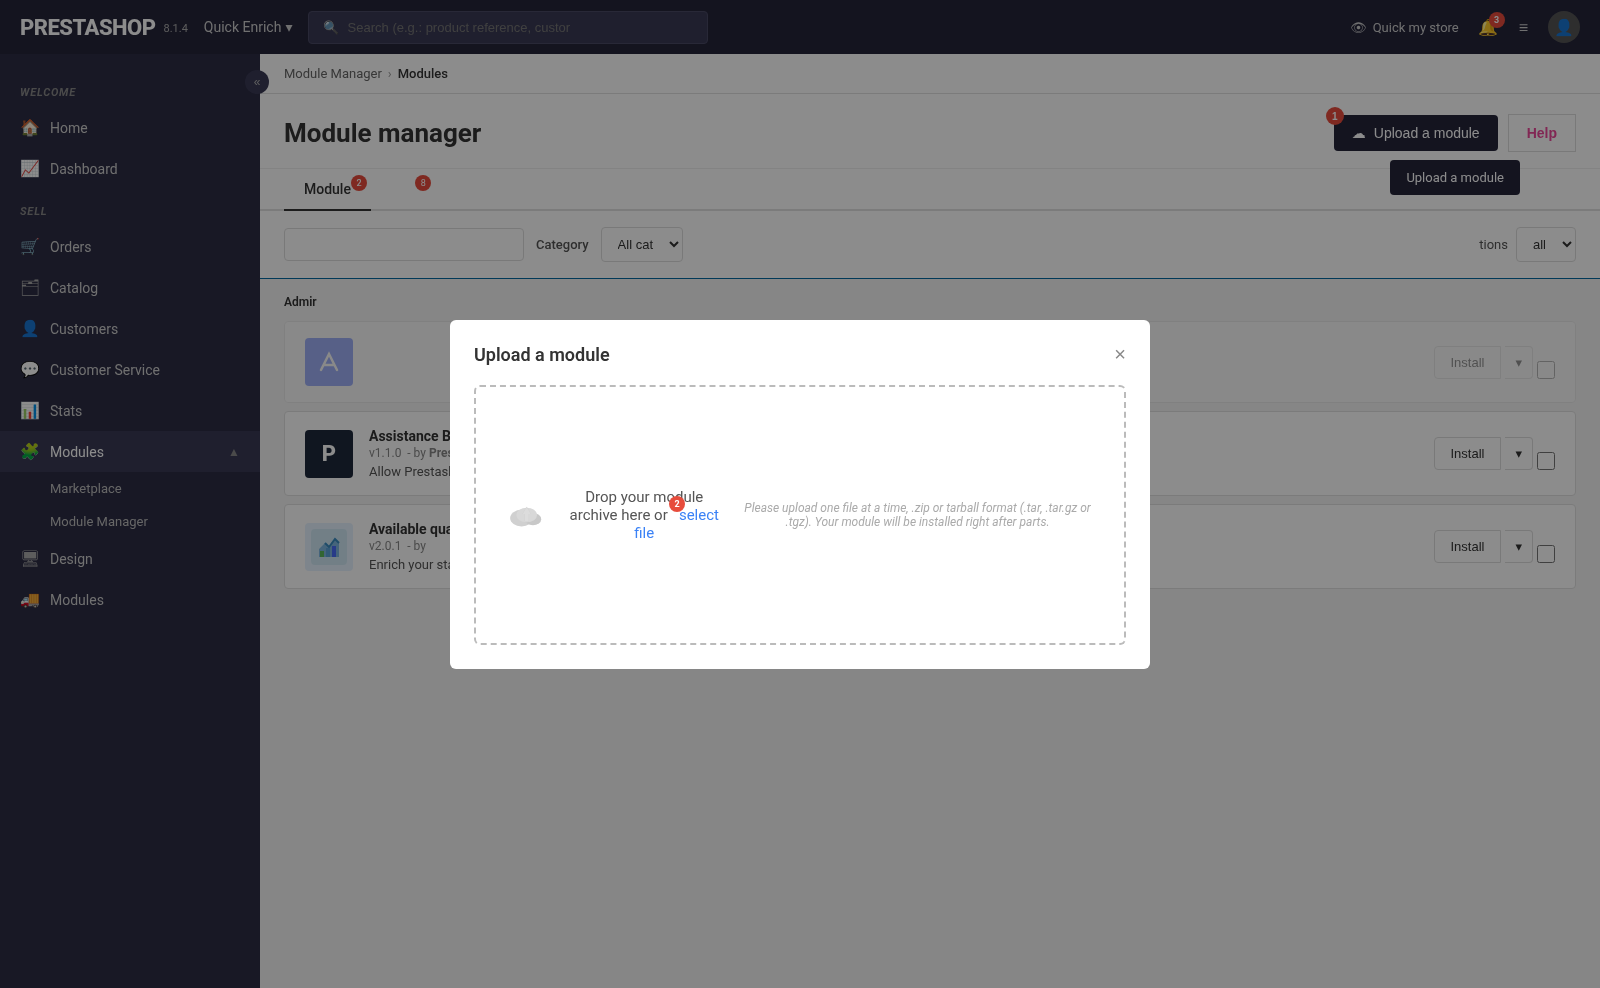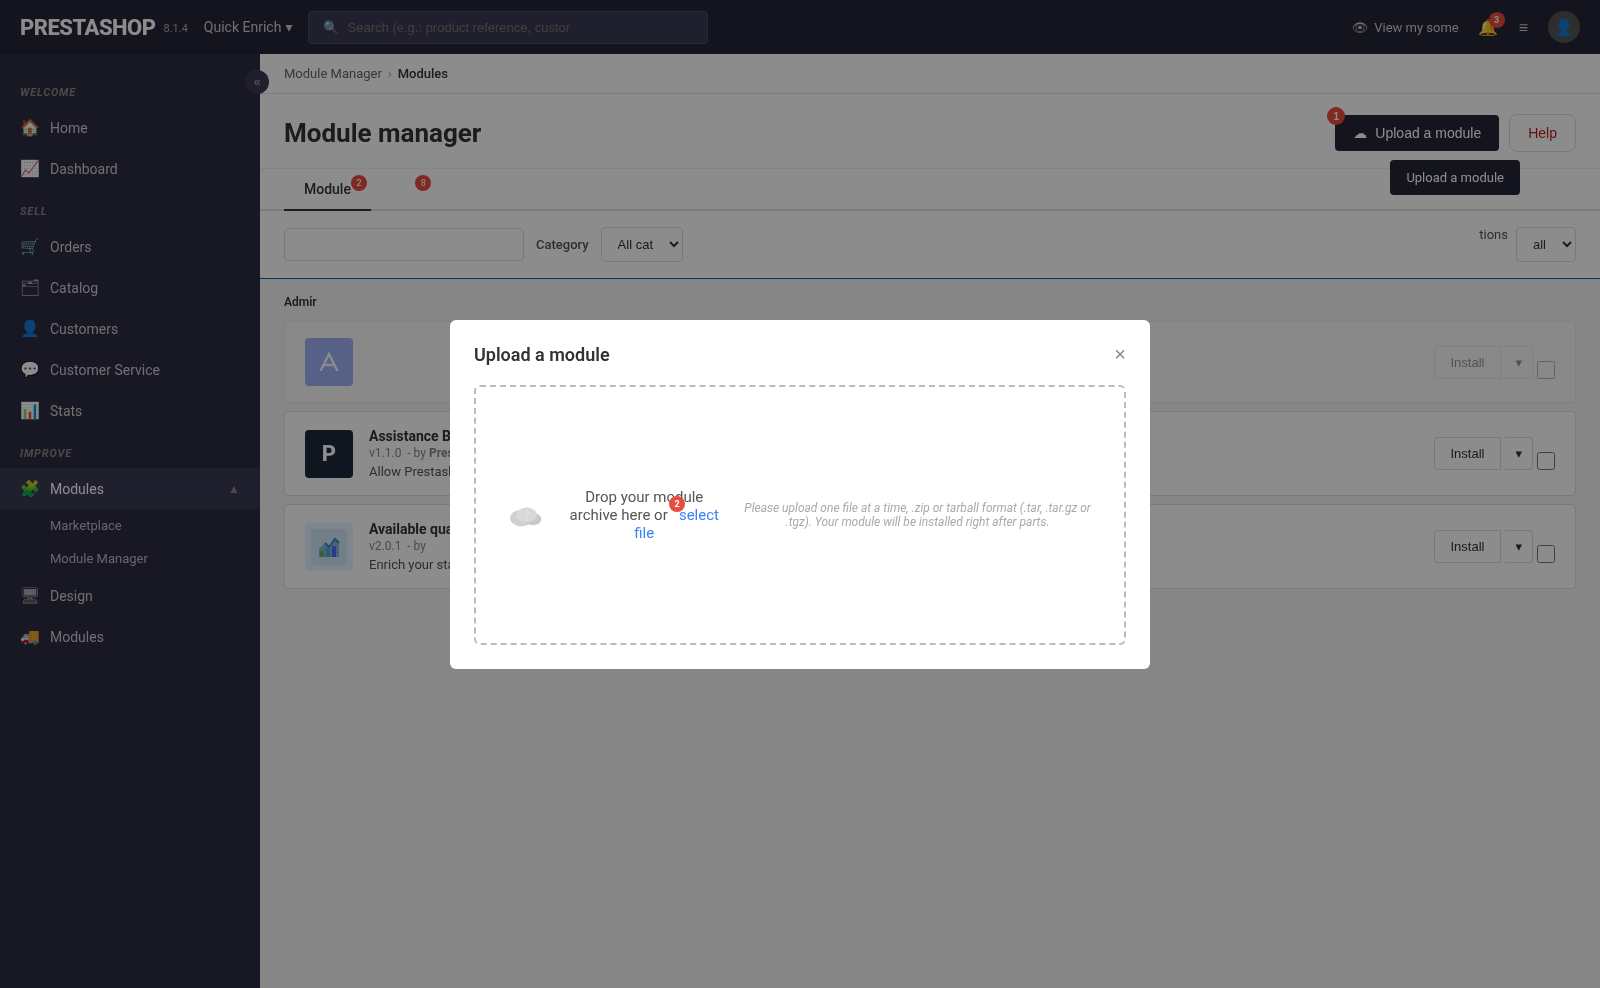--- a/index.html
+++ b/index.html
@@ -297,26 +297,27 @@
       width: 18px;
       height: 18px;
       display: flex;
       align-items: center;
       justify-content: center;
       font-weight: bold;
     }
 
     .help-btn {
       background: white;
-      color: #b91c1c;
+      color: #ec4899;
       border: 1px solid #ddd;
       padding: 10px 18px;
-      border-radius: 8px;
+      border-radius: 0;
       font-size: 14px;
       cursor: pointer;
+      font-weight: bold;
     }
 
     .upload-tooltip {
       position: absolute;
       top: 46px;
       right: 56px;
       background: #25253a;
       color: white;
       padding: 10px 16px;
       border-radius: 4px;
@@ -613,21 +614,21 @@
   </div>
 
   <div class="search-bar">
     <span>🔍</span>
     <input type="text" placeholder="Search (e.g.: product reference, custor" style="">
   </div>
 
   <div class="topbar-right">
     <div class="view-store-btn">
       <span>👁</span>
-      <span>View my some</span>
+      <span>Quick my store</span>
     </div>
 
     <div class="notif-icon">
       <span>🔔</span>
       <span class="notif-badge">3</span>
     </div>
 
     <div class="notif-icon">
       <span>≡</span>
     </div>
@@ -675,21 +676,20 @@
     <div class="sidebar-item">
       <span class="sidebar-item-icon">💬</span>
       <span>Customer Service</span>
     </div>
 
     <div class="sidebar-item">
       <span class="sidebar-item-icon">📊</span>
       <span>Stats</span>
     </div>
 
-    <div class="sidebar-section-label">IMPROVE</div>
 
     <div class="sidebar-item active">
       <span class="sidebar-item-icon">🧩</span>
       <span>Modules</span>
       <span class="chevron">▲</span>
     </div>
 
     <div class="sidebar-sub-item">
       <span>Marketplace</span>
     </div>
@@ -746,21 +746,21 @@
         <span class="tab-badge">8</span>
       </div>
     </div>
 
     <div class="filter-area">
       <input class="filter-search" type="text" style="">
       <span class="category-label">Category</span>
       <select class="category-select">
         <option>All cat</option>
       </select>
-      <div style="margin-left:auto; display:flex; align-items:flex-start; gap:8px;">
+      <div style="margin-left:auto; display:flex; align-items:center; gap:8px;">
         <span style="font-size:13px;color:#555;">tions</span>
         <select class="category-select">
           <option>all</option>
         </select>
       </div>
     </div>
 
     <div class="module-section">
       <div class="module-section-title">Admir</div>
 

